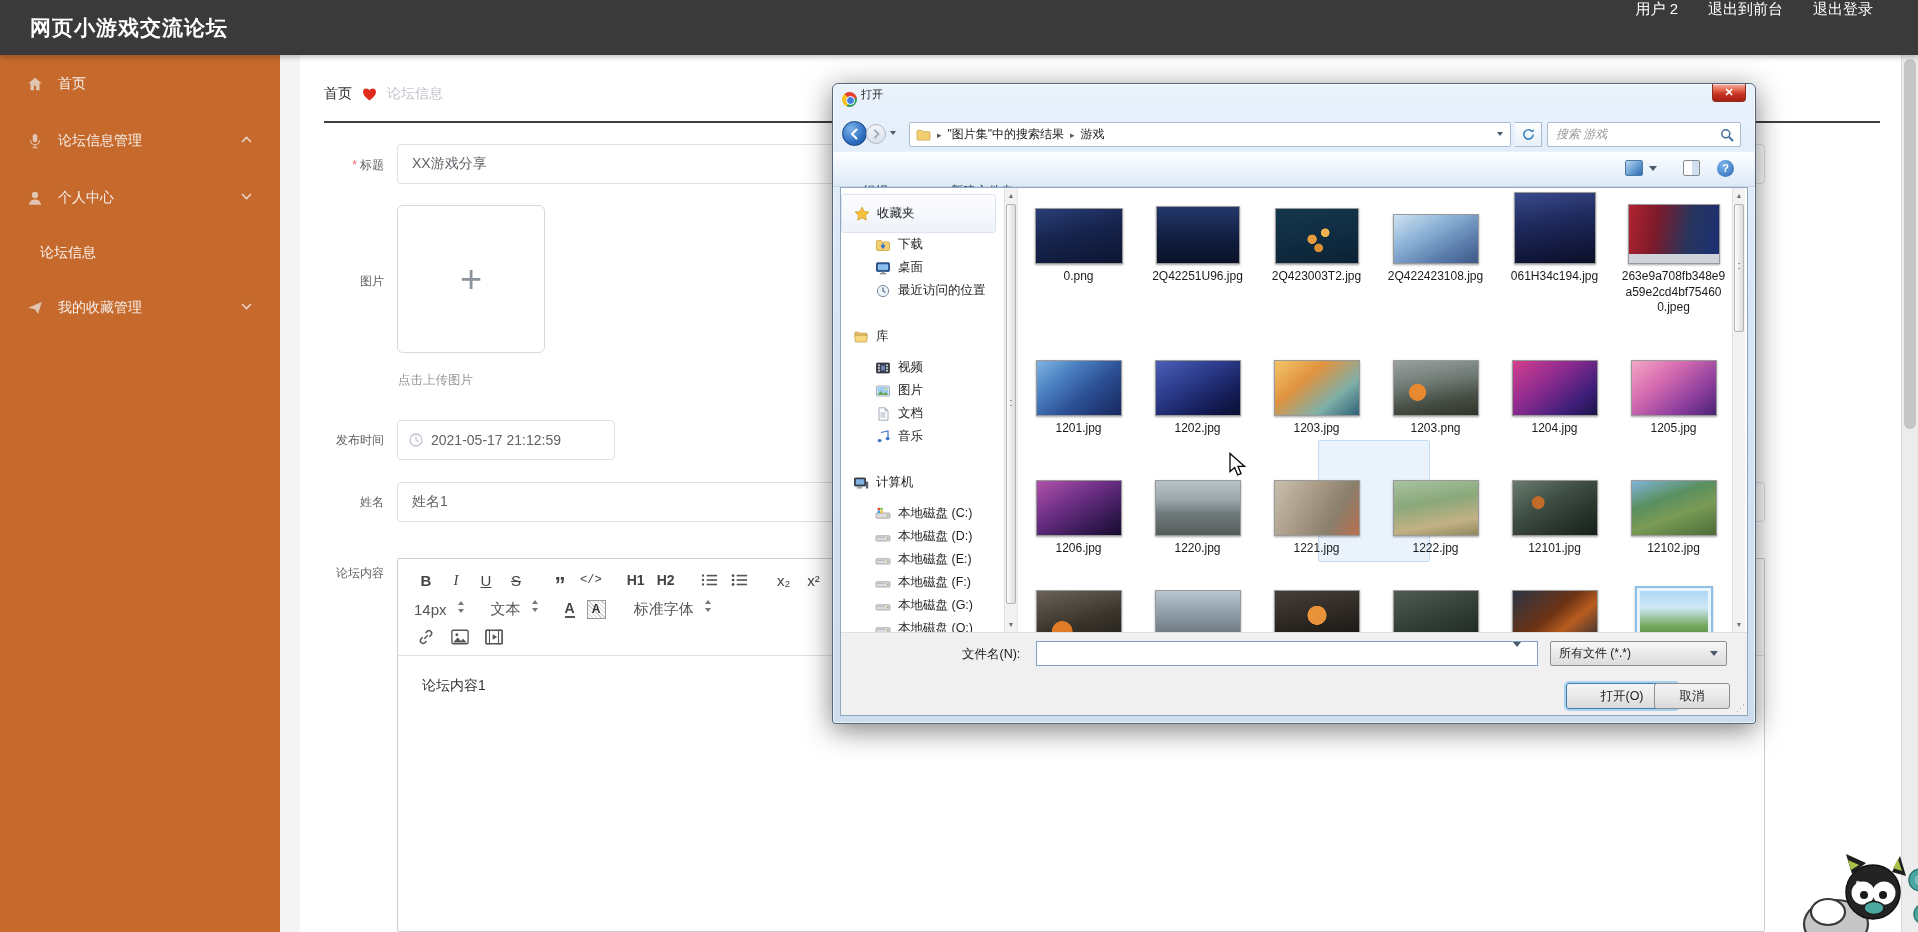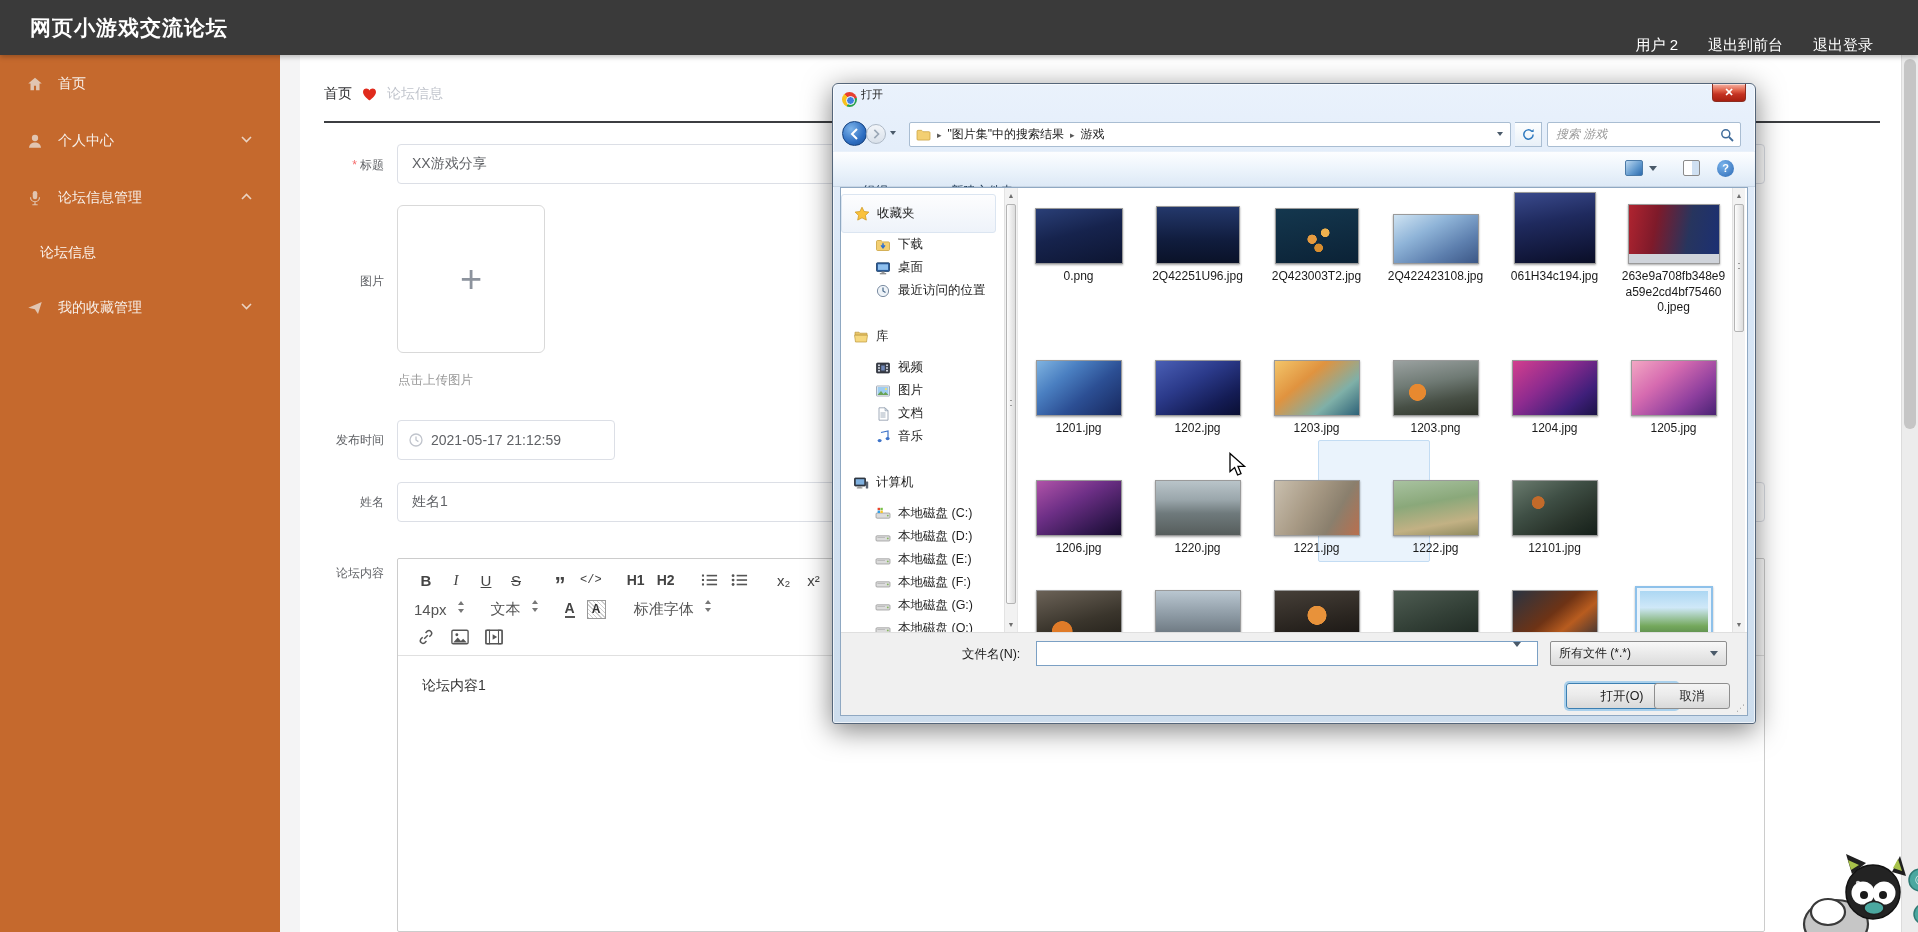--- a/index.html
+++ b/index.html
@@ -3,21 +3,21 @@
 <meta charset="utf-8">
 <style>
 *{margin:0;padding:0;box-sizing:border-box}
 html,body{width:1918px;height:932px;overflow:hidden}
 body{position:relative;font-family:"Liberation Sans",sans-serif;background:#f4f4f5;color:#333}
 svg{display:block}
 
 
 #topbar{position:absolute;left:0;top:0;width:1918px;height:55px;background:#3a3a3a;z-index:30;box-shadow:0 2px 5px rgba(0,0,0,.25)}
 #topbar .title{position:absolute;left:30px;top:0;line-height:55px;color:#fff;font-size:21px;font-weight:bold;letter-spacing:1px}
-#topbar .links{position:absolute;right:45px;top:0;height:55px;display:flex;gap:30px;align-items:flex-end}
+#topbar .links{position:absolute;right:45px;top:0;height:55px;display:flex;gap:30px;align-items:flex-start}
 #topbar .links span{color:#fff;font-size:15px;cursor:pointer}
 
 
 #side{position:absolute;left:0;top:55px;width:280px;bottom:0;background:#c5692d;z-index:20}
 .side-item{position:relative;height:57px;display:flex;align-items:center;padding-left:26px;color:#f7efe8;font-size:14px;cursor:pointer}
 .side-item .sico{width:18px;height:18px;margin-right:14px;opacity:.8}
 .side-item .chev{position:absolute;right:28px;top:50%;margin-top:-5px;opacity:.85}
 .side-sub{height:53px;display:flex;align-items:center;padding-left:40px;color:#fbf4ee;font-size:14px;cursor:pointer}
 
 
@@ -152,42 +152,42 @@
     <span class="sico">
         <svg viewBox="0 0 24 24">
           <path d="M12 3.5l9 7.8h-3v9h-4.6v-6h-2.8v6H6v-9H3z" fill="#e8ddd2"></path>
         </svg>
       </span>
     <span>首页</span>
   </div>
   <div class="side-item">
     <span class="sico">
         <svg viewBox="0 0 24 24">
+          <rect x="9" y="2.5" width="6" height="11" rx="3" fill="#e8ddd2"></rect>
+          <path d="M6 11a6 6 0 0012 0M12 17v4M8.5 21h7" fill="none" stroke="#e8ddd2" stroke-width="1.6"></path>
+        </svg>
+      </span>
+    <span>论坛信息管理</span>
+    <span class="chev">
+        <svg width="11" height="7" viewBox="0 0 11 7">
+          <path d="M1 6l4.5-4.5L10 6" fill="none" stroke="#f1e6dc" stroke-width="1.6"></path>
+        </svg>
+      </span>
+  </div>
+  <div class="side-item">
+    <span class="sico">
+        <svg viewBox="0 0 24 24">
           <circle cx="12" cy="8" r="4.2" fill="#e8ddd2"></circle>
           <path d="M4 21c.5-4.6 3.8-7 8-7s7.5 2.4 8 7z" fill="#e8ddd2"></path>
         </svg>
       </span>
     <span>个人中心</span>
     <span class="chev">
         <svg width="11" height="7" viewBox="0 0 11 7">
           <path d="M1 1l4.5 4.5L10 1" fill="none" stroke="#f1e6dc" stroke-width="1.6"></path>
-        </svg>
-      </span>
-  </div>
-  <div class="side-item">
-    <span class="sico">
-        <svg viewBox="0 0 24 24">
-          <rect x="9" y="2.5" width="6" height="11" rx="3" fill="#e8ddd2"></rect>
-          <path d="M6 11a6 6 0 0012 0M12 17v4M8.5 21h7" fill="none" stroke="#e8ddd2" stroke-width="1.6"></path>
-        </svg>
-      </span>
-    <span>论坛信息管理</span>
-    <span class="chev">
-        <svg width="11" height="7" viewBox="0 0 11 7">
-          <path d="M1 6l4.5-4.5L10 6" fill="none" stroke="#f1e6dc" stroke-width="1.6"></path>
         </svg>
       </span>
   </div>
   <div class="side-sub">
     <span>论坛信息</span>
   </div>
   <div class="side-item">
     <span class="sico">
         <svg viewBox="0 0 24 24">
           <path d="M3 11.5L21 4l-5 16-4.2-6.2L3 11.5z" fill="#e8ddd2"></path>
@@ -674,20 +674,26 @@
             <div class="tbox">
               <div class="thumb" style="background: linear-gradient(170deg, rgb(168, 194, 160) 0%, rgb(138, 168, 122) 40%, rgb(194, 177, 132) 75%, rgb(143, 138, 94) 100%); width: 86px; height: 56px;"></div>
             </div>
             <div class="fname">1222.jpg</div>
           </div>
           <div class="fitem">
             <div class="tbox">
               <div class="thumb" style="background: radial-gradient(circle at 30% 40%, rgb(194, 106, 42) 0px, rgb(194, 106, 42) 9%, transparent 10%), linear-gradient(150deg, rgb(106, 123, 110) 0%, rgb(63, 79, 69) 40%, rgb(42, 53, 44) 70%, rgb(21, 32, 26) 100%); width: 86px; height: 56px;"></div>
             </div>
             <div class="fname">12101.jpg</div>
+          </div>
+          <div class="fitem">
+            <div class="tbox">
+              <div class="thumb" style="background: linear-gradient(160deg, rgb(127, 179, 216) 0%, rgb(90, 143, 95) 35%, rgb(122, 155, 85) 60%, rgb(76, 107, 56) 100%); width: 86px; height: 56px;"></div>
+            </div>
+            <div class="fname">12102.jpg</div>
           </div>
         </div>
         <div class="frow r3">
           <div class="fitem">
             <div class="tbox">
               <div class="thumb" style="background: radial-gradient(circle at 30% 75%, rgb(224, 123, 40) 0px, rgb(224, 123, 40) 14%, transparent 15%), linear-gradient(165deg, rgb(107, 98, 87) 0%, rgb(58, 53, 44) 55%, rgb(31, 28, 22) 100%); width: 86px; height: 56px;"></div>
             </div>
             <div class="fname"></div>
           </div>
           <div class="fitem">

